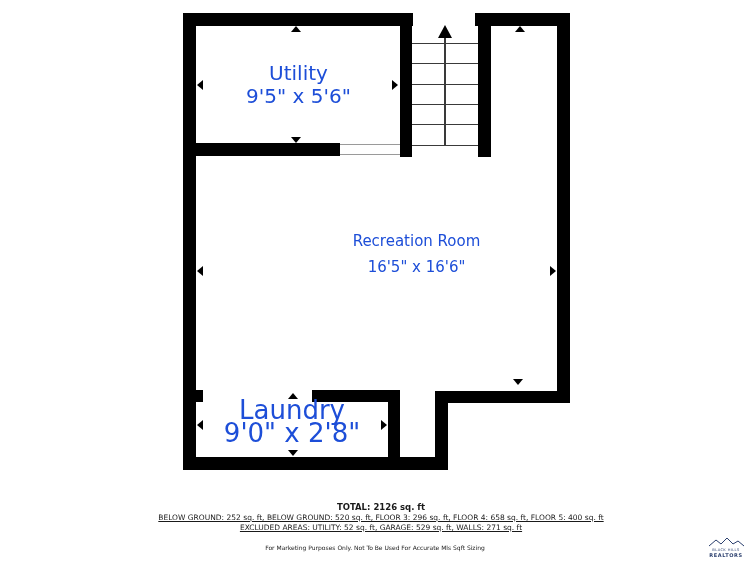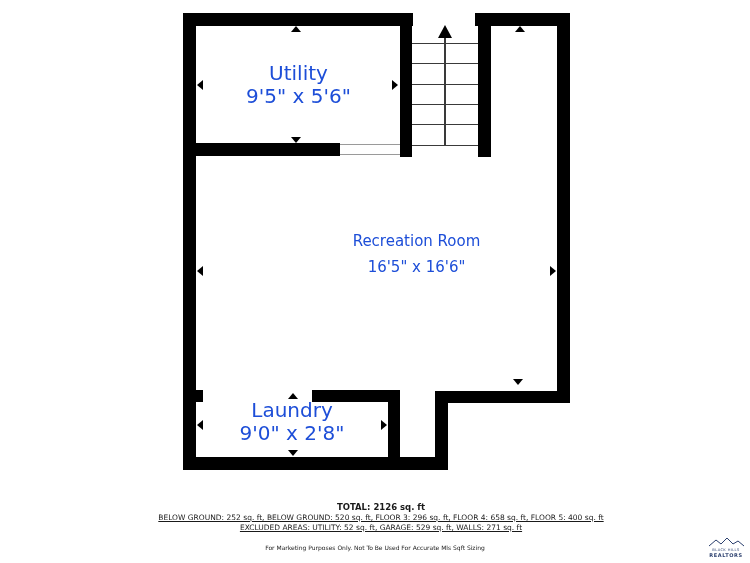--- a/index.html
+++ b/index.html
@@ -4,21 +4,21 @@
 <style>
   html,body{margin:0;padding:0;background:#ffffff;}
   body{width:750px;height:563px;position:relative;overflow:hidden;
        font-family:"DejaVu Sans","Liberation Sans",sans-serif;color:#1a1a1a;}
   .plan{position:absolute;left:0;top:0;width:750px;height:563px;}
   .wall{position:absolute;background:#000000;}
   .room-label{position:absolute;text-align:center;color:#1d4ed8;}
   .room-label .rname,.room-label .rdims{display:block;}
   .u-label{left:196px;top:62px;width:205px;font-size:20px;line-height:23px;}
   .r-label{left:196px;top:228px;width:365px;font-size:15px;line-height:26px;margin-left:38px;}
-  .l-label{left:196px;top:399px;width:192px;font-size:20px;line-height:23px;}
+  .l-label{left:196px;top:399px;width:192px;font-size:26px;line-height:23px;}
   .step-line{position:absolute;left:412px;width:66px;height:1px;background:#3a3a3a;}
   .stair-shaft{position:absolute;left:444px;top:36px;width:2px;height:110px;background:#3a3a3a;}
   .tri{position:absolute;width:0;height:0;}
   .tri-up{border-left:5px solid transparent;border-right:5px solid transparent;border-bottom:6px solid #000;}
   .tri-down{border-left:5px solid transparent;border-right:5px solid transparent;border-top:6px solid #000;}
   .tri-left{border-top:5px solid transparent;border-bottom:5px solid transparent;border-right:6px solid #000;}
   .tri-right{border-top:5px solid transparent;border-bottom:5px solid transparent;border-left:6px solid #000;}
   .stair-arrowhead{position:absolute;left:438px;top:25px;width:0;height:0;
     border-left:7px solid transparent;border-right:7px solid transparent;border-bottom:13px solid #000;}
   .door-line{position:absolute;background:#9a9a9a;height:1px;}

